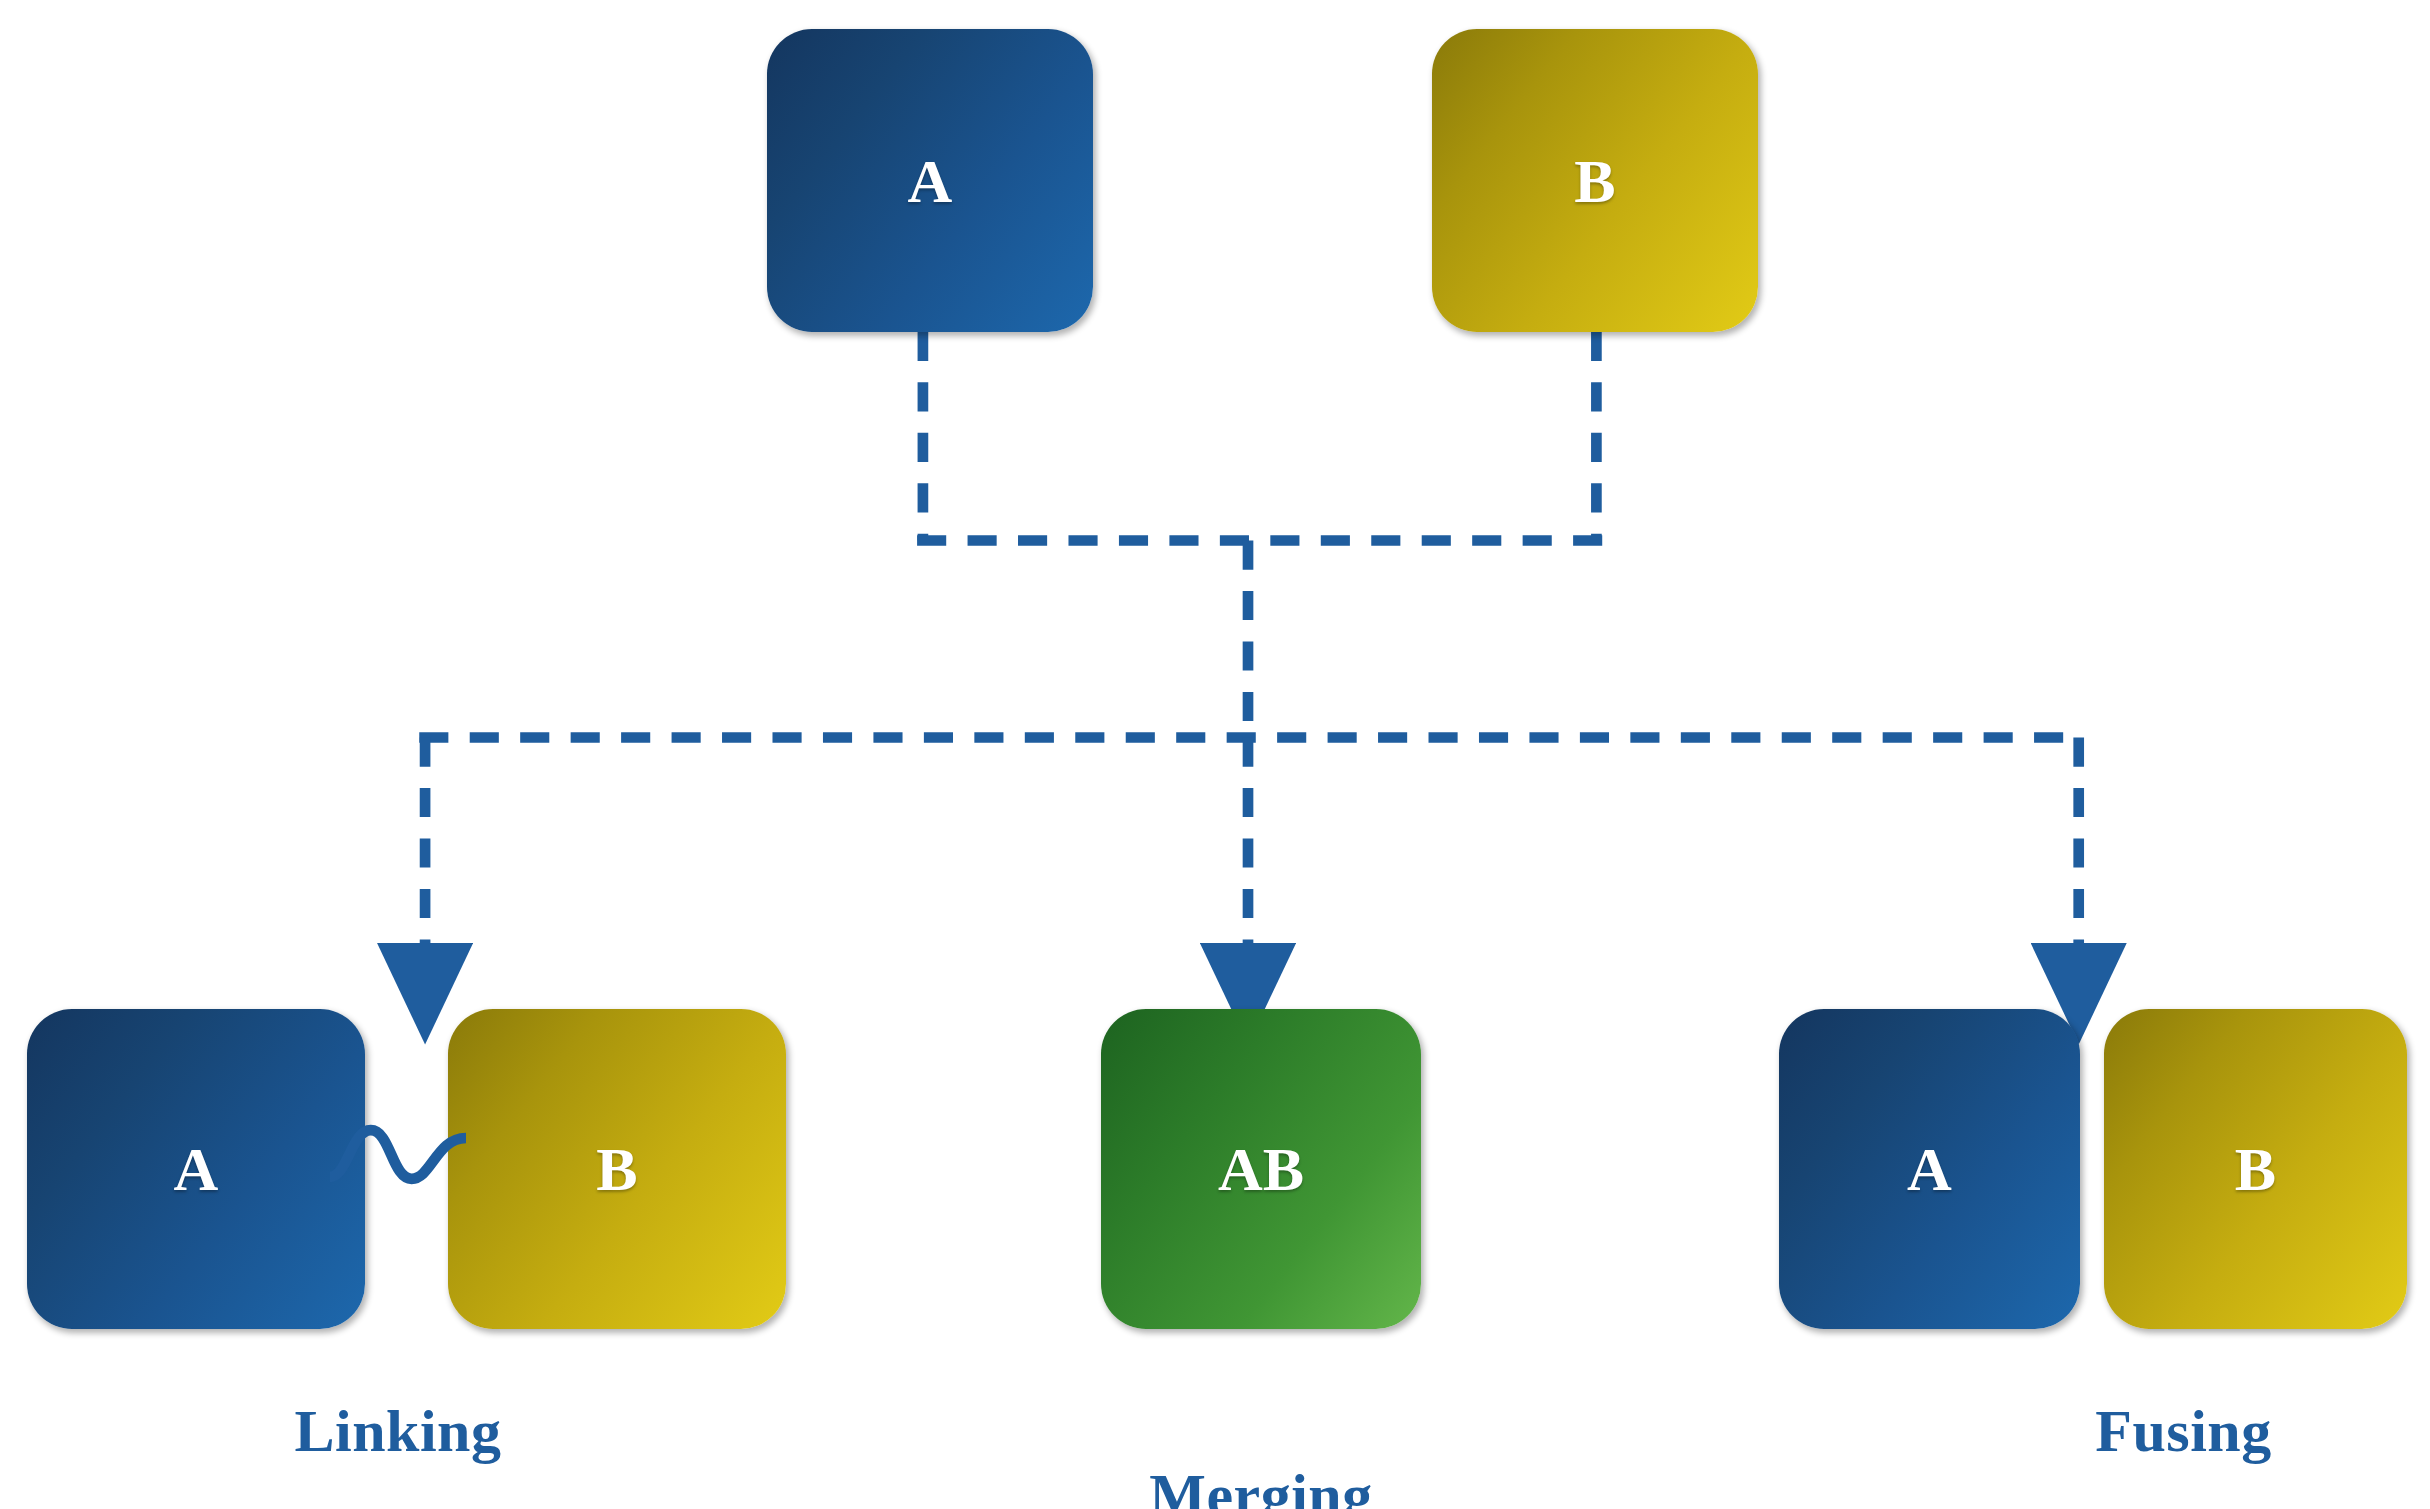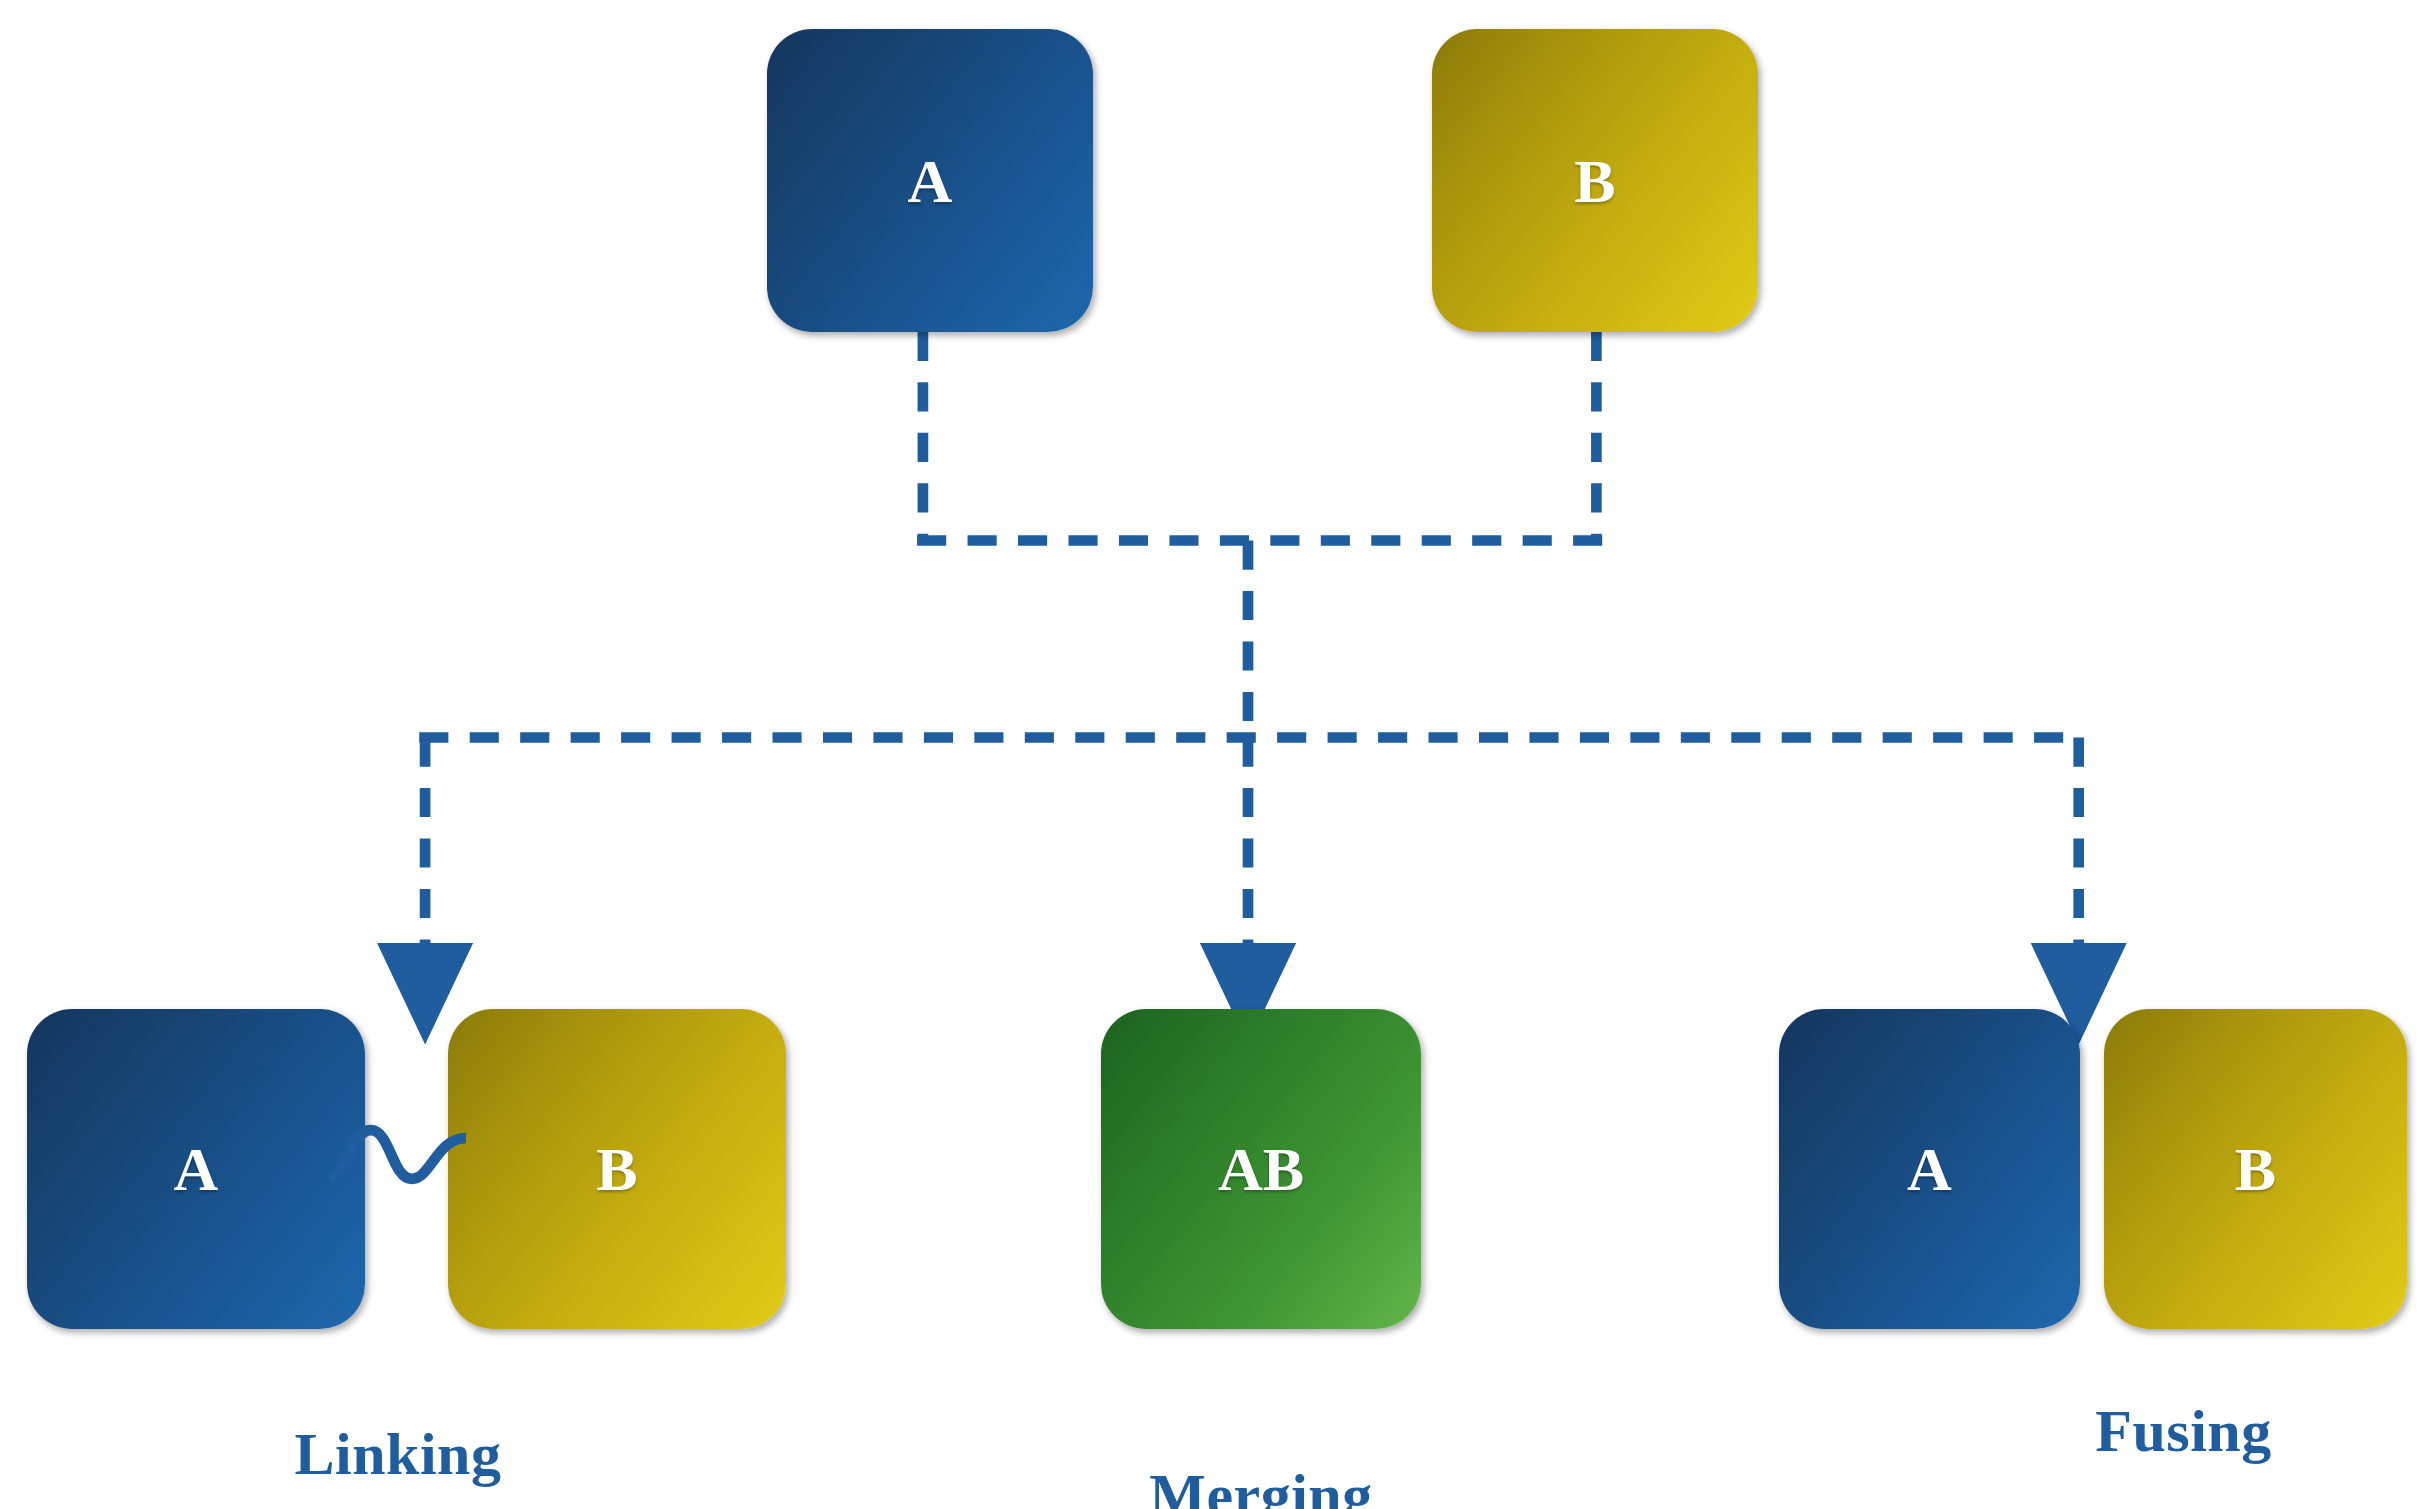--- a/index.html
+++ b/index.html
@@ -98,21 +98,21 @@
     position: absolute;
     text-align: center;
     color: #1f5d9e;
     font-weight: bold;
     font-size: 60px;
     font-family: "Liberation Serif", "DejaVu Serif", serif;
     letter-spacing: 0.5px;
     user-select: none;
     white-space: nowrap;
   }
-  #cap-linking { left: 0px;    top: 1397px; width: 796px; margin-top: 23px; }
+  #cap-linking { left: 0px;    top: 1397px; width: 796px; }
   #cap-merging { left: 873px;  top: 1461px; width: 776px; }
   #cap-fusing  { left: 1844px; top: 1397px; width: 679px; }
 </style>
 </head>
 <body>
 
 <div id="stage">
 
   <svg id="wires" viewBox="0 0 2505 1556">
     <defs>

